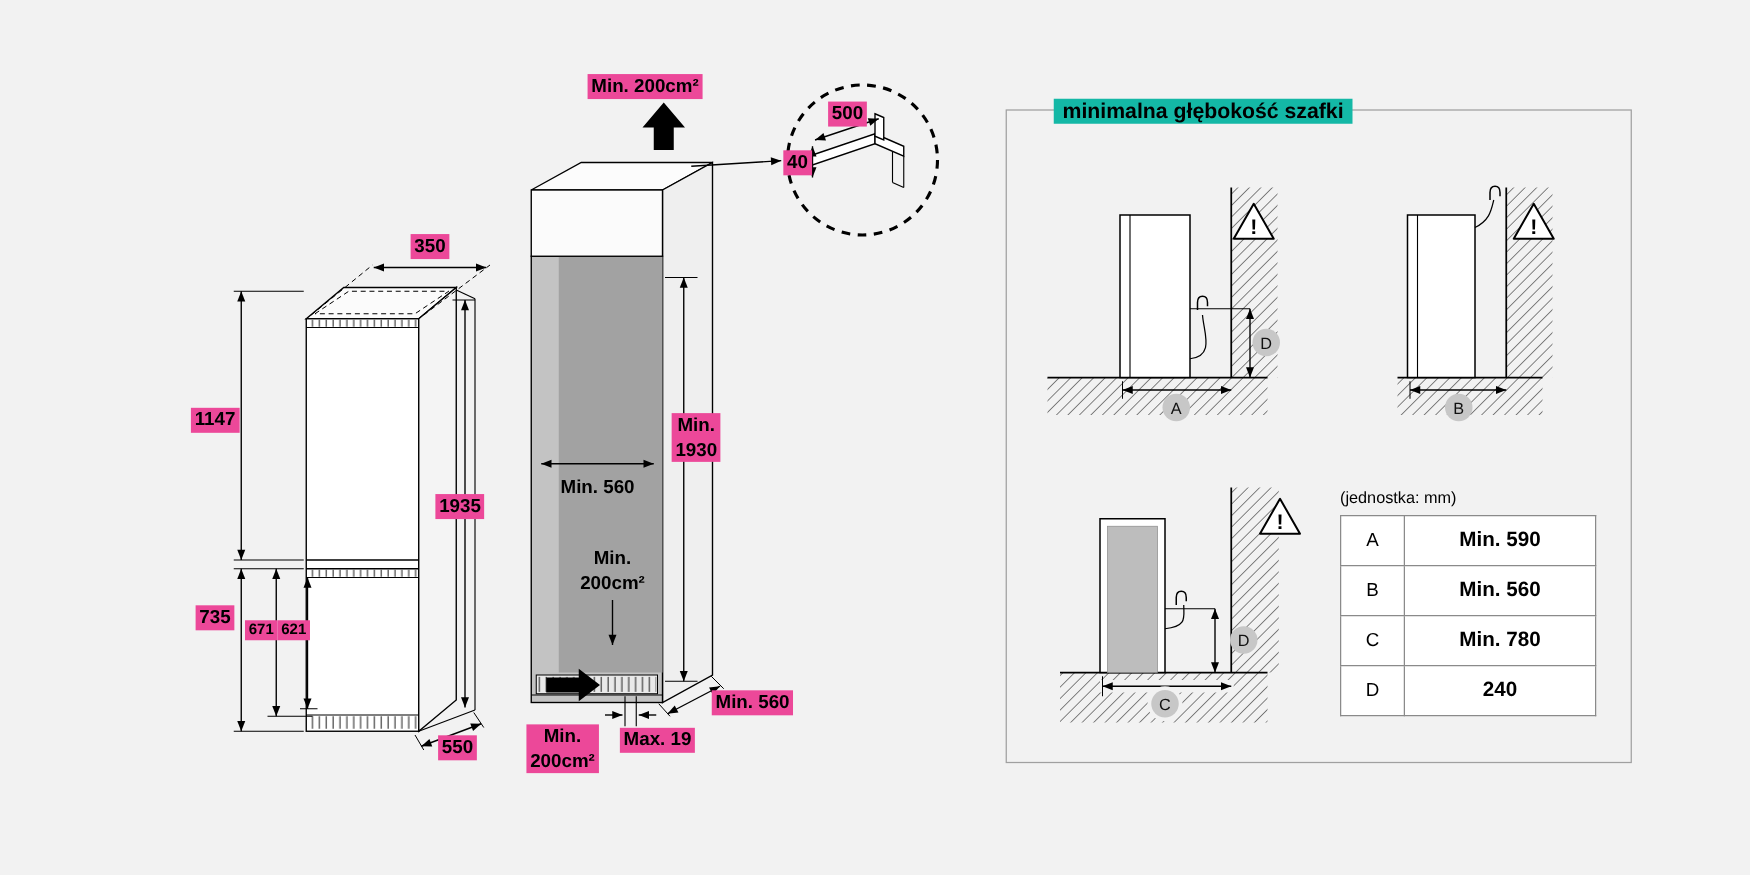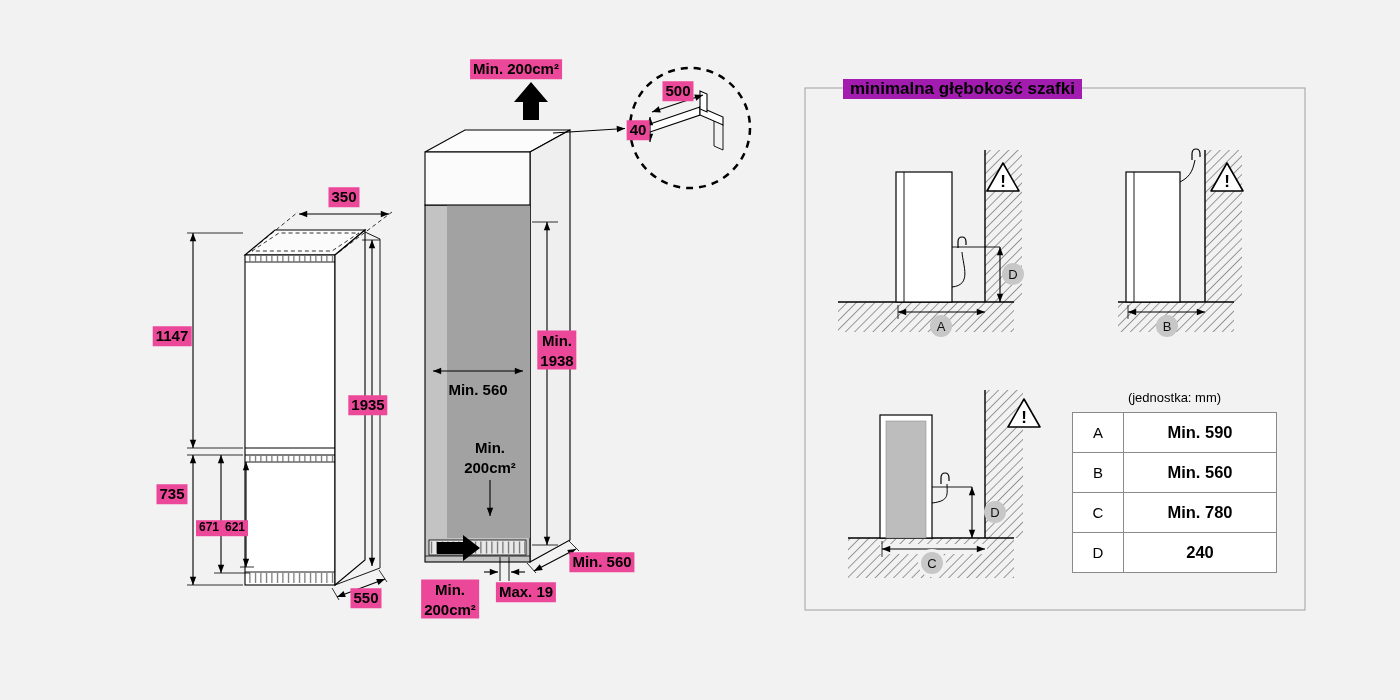--- a/index.html
+++ b/index.html
@@ -6,35 +6,35 @@
   .stage{
     position:relative;width:1400px;height:700px;background:#f2f2f2;
     font-family:"Liberation Sans",sans-serif;color:#000;overflow:hidden;
   }
   .stage svg{position:absolute;left:0;top:0;}
   .lbl{
     position:absolute;transform:translate(-50%,-50%);
     font-size:15px;font-weight:600;line-height:1.3;white-space:nowrap;text-align:center;
   }
   .halo{background:#ec4899;padding:0 3px;}
-  .tiny{font-size:12px;margin-top:24px;}
+  .tiny{font-size:12px;}
   .ongray{background:transparent;}
   .badge{
     position:absolute;width:22px;height:22px;border-radius:50%;
     background:#c7c7c7;color:#111;font-size:13px;font-weight:400;
     display:flex;align-items:center;justify-content:center;
     transform:translate(-50%,-50%);
   }
   .badge.ring{box-shadow:0 0 0 3px #f2f2f2;}
   .panel-title{
     position:absolute;left:843px;top:79px;font-size:17px;font-weight:600;
-    background:#a21caf;padding:0 7px;white-space:nowrap;
+    background:#14b8a6;padding:0 7px;white-space:nowrap;
   }
   .unit-note{
-    position:absolute;left:1072px;top:390px;width:205px;text-align:center;
+    position:absolute;left:1072px;top:390px;width:205px;text-align:left;
     font-size:13px;font-weight:400;
   }
   .dim-table{
     position:absolute;left:1072px;top:412px;width:205px;
     border-collapse:collapse;background:#fff;
   }
   .dim-table td{border:1px solid #8a8a8a;height:39px;text-align:center;padding:0;}
   .dim-table .key{width:50px;font-size:15px;font-weight:400;}
   .dim-table .val{font-size:16.5px;font-weight:700;}
 </style>
@@ -198,21 +198,21 @@
   <div class="lbl halo" style="left:172px;top:336px">1147</div>
   <div class="lbl halo" style="left:368px;top:405px">1935</div>
   <div class="lbl halo" style="left:172px;top:494px">735</div>
   <div class="lbl halo tiny" style="left:209px;top:504px">671</div>
   <div class="lbl halo tiny" style="left:235px;top:504px">621</div>
   <div class="lbl halo" style="left:366px;top:598px">550</div>
 
   <div class="lbl halo" style="left:516px;top:69px">Min. 200cm²</div>
   <div class="lbl halo" style="left:557px;top:350px">
     <div>Min.</div>
-    <div>1938</div>
+    <div>1930</div>
   </div>
   <div class="lbl ongray" style="left:478px;top:390px">Min. 560</div>
   <div class="lbl ongray" style="left:490px;top:457px">
     <div>Min.</div>
     <div>200cm²</div>
   </div>
   <div class="lbl halo" style="left:602px;top:562px">Min. 560</div>
   <div class="lbl halo" style="left:526px;top:592px">Max. 19</div>
   <div class="lbl halo" style="left:450px;top:599px">
     <div>Min.</div>

